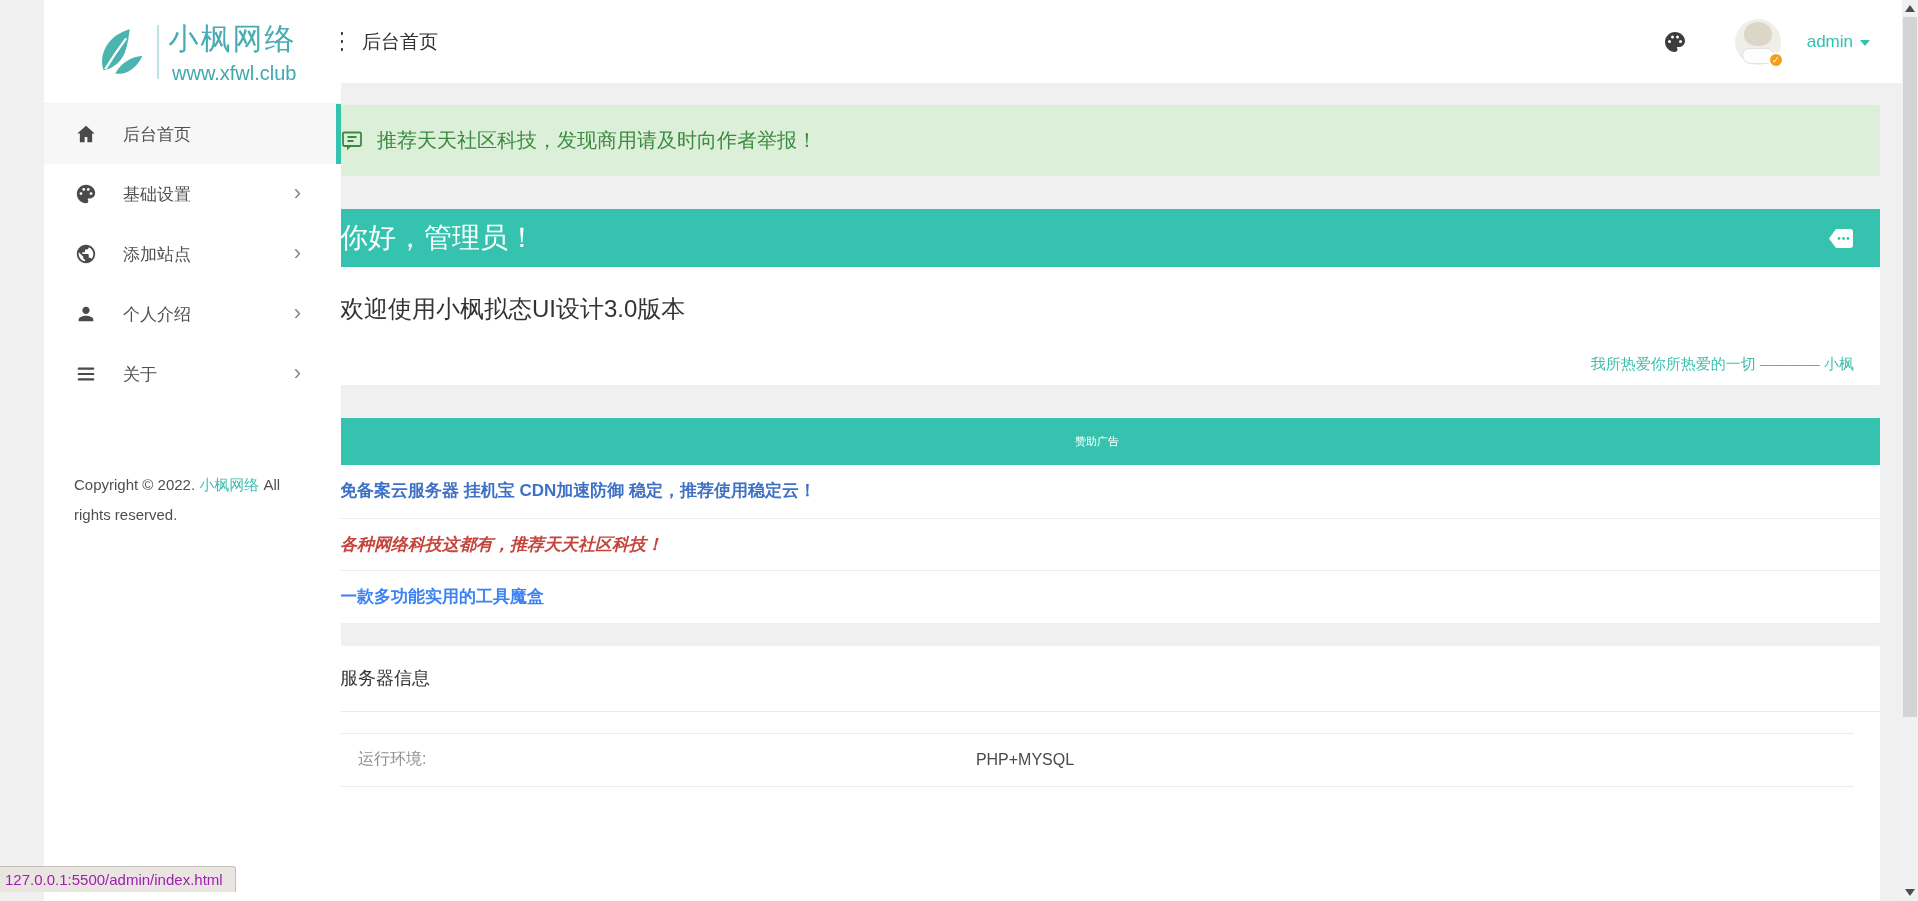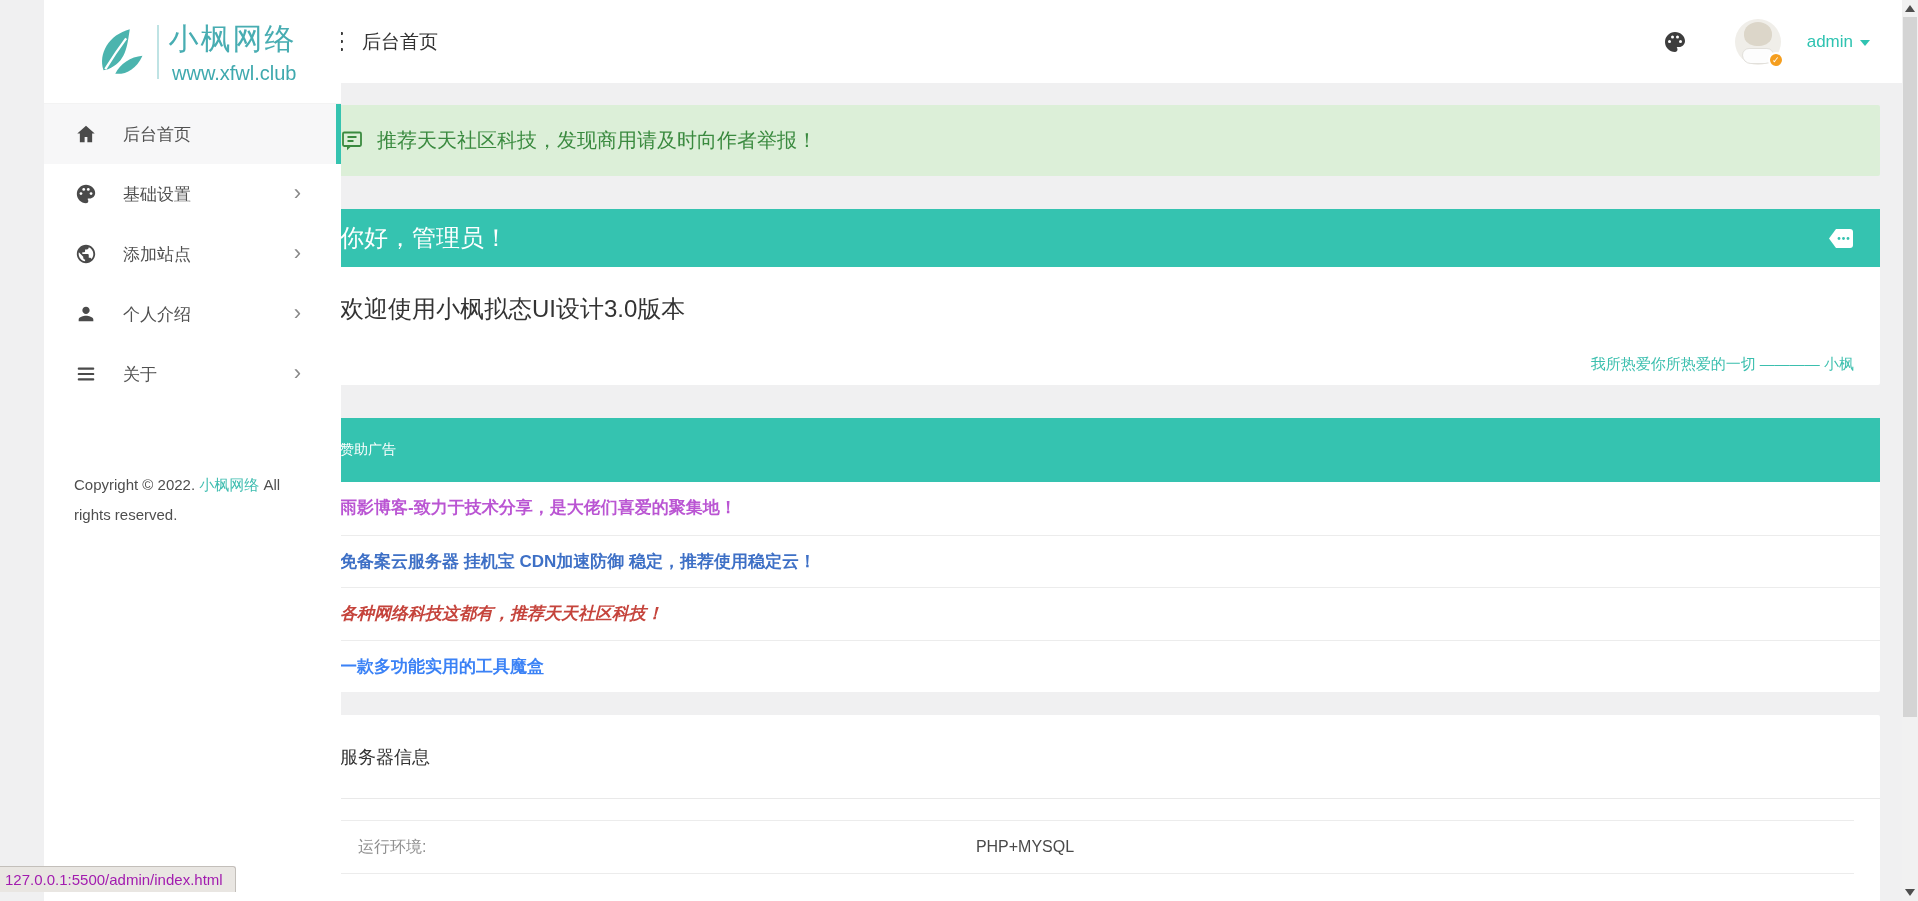--- a/index.html
+++ b/index.html
@@ -48,32 +48,32 @@
 
   
   .content { position:absolute; left:297px; top:83px; width:1605px; height:818px;
     overflow:hidden; padding:22px 22px 0 17px; }
   .alert { height:71px; background:#dcefd8; border-radius:2px; display:flex; align-items:center;
     padding-left:26px; color:#3a8a3f; font-size:20px; gap:13px; }
   .alert .aicon { width:24px; height:24px; flex:0 0 auto; }
   .card { background:#fff; border-radius:2px; }
   .card-head { background:#35c3b0; color:#fff; display:flex; align-items:center; padding:0 26px; }
   .welcome { margin-top:33px; }
-  .welcome .card-head { height:58px; font-size:24px; }
+  .welcome .card-head { height:58px; font-size:28px; }
   .tagicon { margin-left:auto; }
   .welcome-body { position:relative; height:118px; }
   .welcome-text { position:absolute; left:26px; top:26px; font-size:24px; color:#333; }
   .welcome-quote { position:absolute; right:26px; bottom:11px; font-size:15px; color:#3bbfae; }
   .ads { margin-top:33px; }
-  .ads .card-head { height:64px; font-size:14px; }
+  .ads .card-head { height:47px; font-size:11px;justify-content:center; }
   .ad-row { display:block; height:52.6px; line-height:52.6px; padding-left:26px;
     font-size:17px; font-weight:bold; text-decoration:none; cursor:pointer; }
   .ad-row + .ad-row { border-top:1px solid #ececec; }
   .server { margin-top:23px; height:420px; }
-  .server-head { height:84px; display:flex; align-items:center; padding-left:26px;
+  .server-head { height:66px; display:flex; align-items:center; padding-left:26px;
     font-size:18px; color:#333; border-bottom:1px solid #e9e9e9; }
   .server-table { width:calc(100% - 52px); margin:21px 26px 0 26px; border-collapse:collapse; }
   .server-table td { border-top:1px solid #ececec; border-bottom:1px solid #ececec;
     height:53px; font-size:16px; }
   .server-table td.lbl { width:42%; color:#8f8f8f; padding-left:18px; }
   .server-table td.val { color:#4a4a4a; }
 
   
   .scrollbar { position:absolute; right:0; top:0; width:16px; height:901px; background:#f1f1f1; z-index:9; }
   .sb-thumb { position:absolute; left:1px; top:17px; width:14px; height:700px; background:#d4d4d4; }
@@ -226,21 +226,20 @@
     <div class="welcome-body">
       <div class="welcome-text">欢迎使用小枫拟态UI设计3.0版本</div>
       <div class="welcome-quote">我所热爱你所热爱的一切 ———— 小枫</div>
     </div>
   </div>
 
   <div class="card ads">
     <div class="card-head">
       <span>赞助广告</span>
     </div>
-    <a class="ad-row" style="color: rgb(186, 85, 211);">雨影博客-致力于技术分享，是大佬们喜爱的聚集地！</a>
     <a class="ad-row" style="color: rgb(62, 112, 198);">免备案云服务器 挂机宝 CDN加速防御 稳定，推荐使用稳定云！</a>
     <a class="ad-row" style="color: rgb(197, 68, 60); font-style: italic;">各种网络科技这都有，推荐天天社区科技！</a>
     <a class="ad-row" style="color: #3b82f6;">一款多功能实用的工具魔盒</a>
   </div>
 
   <div class="card server">
     <div class="server-head">服务器信息</div>
     <table class="server-table">
       <tbody>
           <tr>

